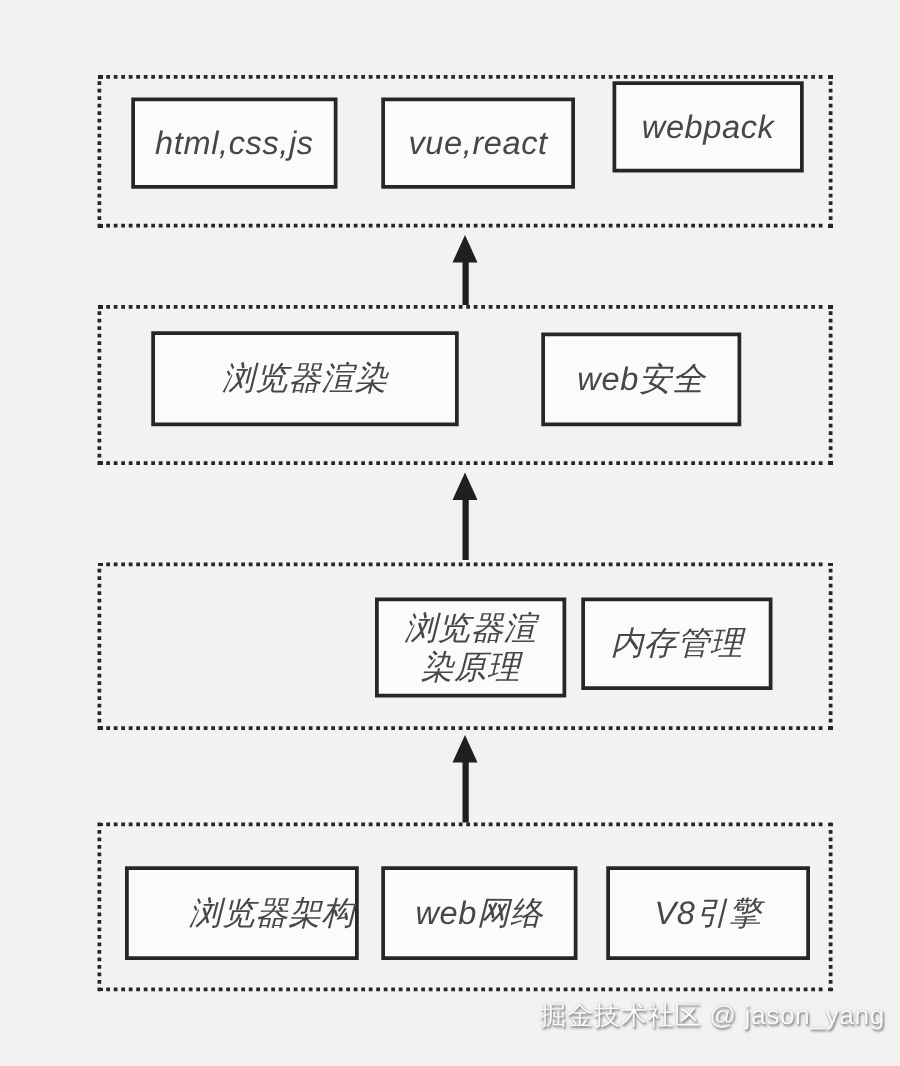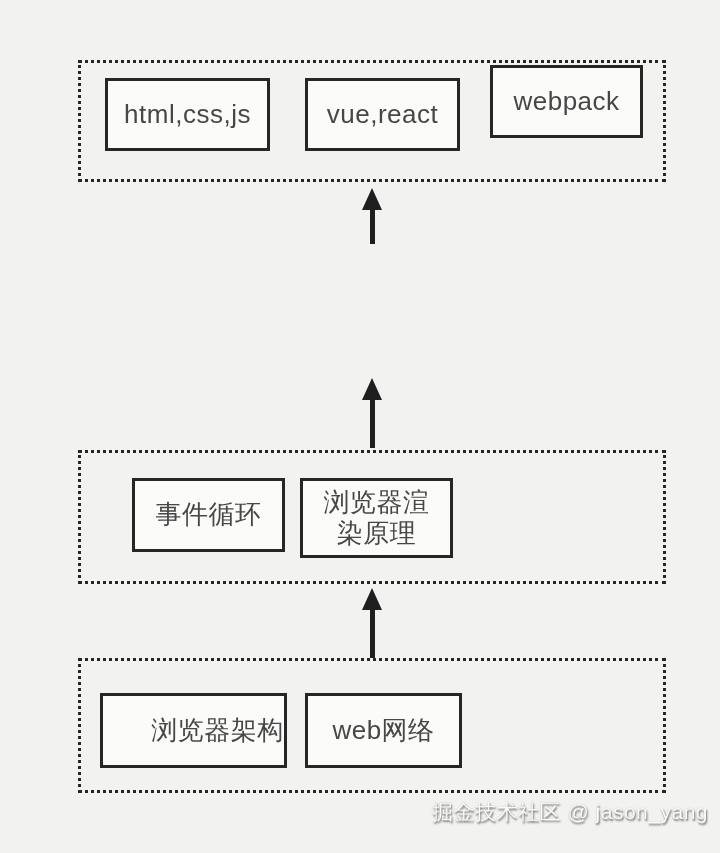--- a/index.html
+++ b/index.html
@@ -17,20 +17,21 @@
     height: 853px;
     background: #f2f2f0;
   }
   
   .tier {
     position: absolute;
     left: 78px;
     width: 588px;
     border: 3px dotted #262626;
     box-sizing: border-box;
+    font-style: italic;
   }
   .tier-1 { top: 60px;  height: 122px; }
   .tier-2 { top: 244px; height: 128px; }
   .tier-3 { top: 450px; height: 134px; }
   .tier-4 { top: 658px; height: 135px; }
 
   
   .node {
     position: absolute;
     border: 3px solid #262626;
@@ -116,44 +117,55 @@
     <div class="node n-t1-b3">
       <span class="node-label">webpack</span>
     </div>
   </div>
 
   <div class="arrow arrow-1">
     <span class="arrow-head"></span>
     <span class="arrow-shaft"></span>
   </div>
 
+  <div class="tier tier-2">
+    <div class="node n-t2-b1">
+      <span class="node-label">浏览器渲染</span>
+    </div>
+    <div class="node n-t2-b2">
+      <span class="node-label">web安全</span>
+    </div>
+  </div>
 
   <div class="arrow arrow-2">
     <span class="arrow-head"></span>
     <span class="arrow-shaft"></span>
   </div>
 
   <div class="tier tier-3">
-    <div class="node n-t3-b1">
-      <span class="node-label">事件循环</span>
-    </div>
     <div class="node n-t3-b2">
       <span class="node-label wrap-4">浏览器渲染原理</span>
+    </div>
+    <div class="node n-t3-b3">
+      <span class="node-label">内存管理</span>
     </div>
   </div>
 
   <div class="arrow arrow-3">
     <span class="arrow-head"></span>
     <span class="arrow-shaft"></span>
   </div>
 
   <div class="tier tier-4">
     <div class="node n-t4-b1">
       <span class="node-label">浏览器架构</span>
     </div>
     <div class="node n-t4-b2">
       <span class="node-label">web网络</span>
     </div>
+    <div class="node n-t4-b3">
+      <span class="node-label">V8引擎</span>
+    </div>
   </div>
 
   <div class="watermark">掘金技术社区 @ jason_yang</div>
 
 </div>
 
 </body></html>

